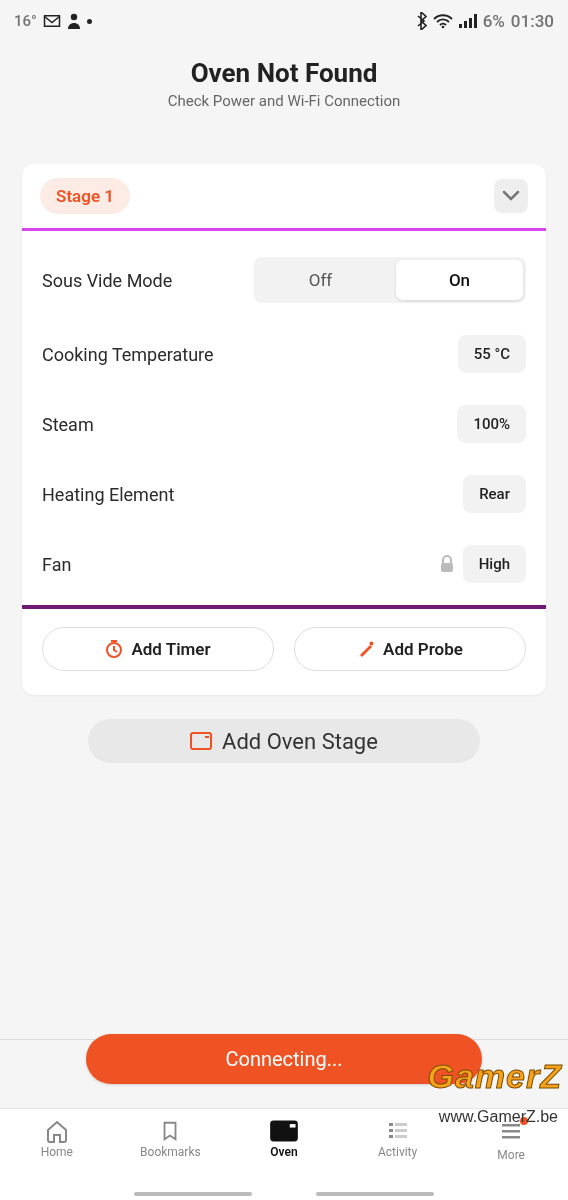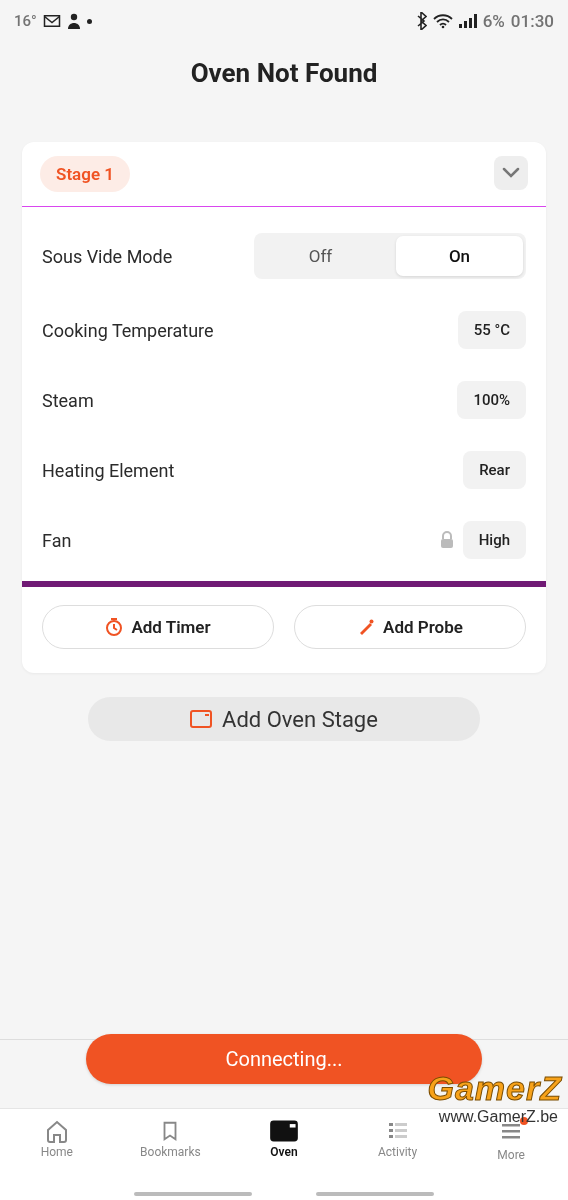--- a/index.html
+++ b/index.html
@@ -11,39 +11,39 @@
   .status-right { display:flex; align-items:center; gap:6px; }
   .status-bar svg { display:block; }
   .dot { width:5px; height:5px; border-radius:50%; background:#222; }
 
   .header { text-align:center; padding: 16px 0 10px; }
   .header h1 { font-size: 26px; font-weight:700; color:#222; }
   .header p { font-size: 15px; color:#666; margin-top:4px; }
 
   .card { background:#fff; border-radius:12px; margin: 44px 22px 0; box-shadow: 0 1px 3px rgba(0,0,0,0.05); overflow:hidden; }
 
-  .stage-hdr { display:flex; align-items:flex-start; justify-content:space-between; padding: 14px 18px; border-bottom:1px solid #d946ef;}
+  .stage-hdr { display:flex; align-items:center; justify-content:space-between; padding: 14px 18px; border-bottom:3px solid #d946ef;}
   .stage-pill { background:#fdece6; color:#f05323; padding:8px 16px; border-radius:18px; font-size:17px; font-weight:600; }
   .chev-btn { width:34px; height:34px; border-radius:8px; background:#eee; display:flex; align-items:center; justify-content:center; }
 
   .row { display:flex; align-items:center; justify-content:space-between; padding: 18px 20px;}
   .row + .row { padding-top:14px; }
   .row-label { font-size:18px; color:#2b2b2b; }
 
   
   .seg { display:flex; background:#f2f2f2; border-radius:8px; padding:3px; width:272px; height:46px;gap:12px;}
   .seg button { flex:1; border:none; background:transparent; font-size:17px; color:#555; border-radius:7px; cursor:pointer; }
   .seg button.active { background:#fff; box-shadow:0 1px 3px rgba(0,0,0,0.12); color:#111; font-weight:500;}
 
   .value-chip { background:#f2f2f2; border-radius:8px; padding:10px 16px; font-size:15px; color:#222; font-weight:500; }
 
   .lock-row { display:flex; align-items:center; gap:8px; }
   .lock-icon { color:#bbb; }
 
-  .card-footer { display:flex; gap:20px; padding: 18px 20px 24px; border-top:6px solid #701a75; }
+  .card-footer { display:flex; gap:20px; padding: 18px 20px 24px; border-top:4px solid #701a75; }
   .pill-btn { flex:1; border:1px solid #ddd; background:#fff; border-radius:24px; height:44px; display:flex; align-items:center; justify-content:center; gap:8px; font-size:17px; font-weight:600; color:#222; cursor:pointer; }
   .pill-btn svg { color:#f05323; }
 
   .add-stage { margin: 24px 88px 0; background:#e8e8e8; border-radius:24px; height:44px; display:flex; align-items:center; justify-content:center; gap:10px; font-size:22px; color:#333; cursor:pointer;}
   .add-stage svg { color:#f05323; }
 
   .connecting { position:absolute; left:86px; right:86px; bottom:116px; height:50px; border-radius:26px; background:#f05323; color:#fff; display:flex; align-items:center; justify-content:center; font-size:20px; cursor:pointer; box-shadow:0 1px 3px rgba(0,0,0,0.15);}
 
   .bottom-sep { position:absolute; left:0; right:0; bottom:160px; height:1px; background:#ddd;}
 
@@ -51,21 +51,21 @@
   .nav-item { display:flex; flex-direction:column; align-items:center; gap:2px; color:#888; font-size:12px; cursor:pointer; width:90px;}
   .nav-item.active { color:#111; font-weight:600;}
   .nav-item svg { height:24px; }
   .nav-badge { position:relative; }
   .nav-badge::after { content:""; position:absolute; top:-2px; right:-4px; width:8px; height:8px; border-radius:50%; background:#f05323;}
 
   .home-indicator { position:absolute; bottom:4px; left:50%; transform:translateX(-50%); display:flex; gap:64px;}
   .home-indicator span { width:118px; height:4px; border-radius:3px; background:#bbb;}
 
   
-  .wm1 { position:absolute; right:6px; bottom:92px; font-family: Impact, "Arial Black", sans-serif; font-size:34px; color:#f7a21a; -webkit-text-stroke:1px #7a4c00; letter-spacing:1px; font-style:italic; font-weight:900; pointer-events:none;}
+  .wm1 { position:absolute; right:6px; bottom:104px; font-family: Impact, "Arial Black", sans-serif; font-size:34px; color:#f7a21a; -webkit-text-stroke:1px #7a4c00; letter-spacing:1px; font-style:italic; font-weight:900; pointer-events:none;}
   .wm2 { position:absolute; right:10px; bottom:74px; font-size:16px; color:#333; pointer-events:none; font-family: Arial, sans-serif;}
 
 </style>
 </head>
 <body>
 
 <div class="status-bar">
   <div class="status-left">
     <span>16°</span>
     <svg width="18" height="14" viewBox="0 0 24 18">
@@ -92,20 +92,21 @@
         <rect x="10" y="4" width="3" height="10" fill="#222"></rect>
         <rect x="15" y="0" width="3" height="14" fill="#222"></rect>
       </svg>
     <span style="font-size:17px;">6%</span>
     <span style="font-size:17px;">01:30</span>
   </div>
 </div>
 
 <div class="header">
   <h1>Oven Not Found</h1>
+  <p>Check Power and Wi-Fi Connection</p>
 </div>
 
 <div class="card">
   <div class="stage-hdr">
     <div class="stage-pill">Stage 1</div>
     <div class="chev-btn">
       <svg width="18" height="12" viewBox="0 0 18 12">
           <path d="M2 2l7 7 7-7" fill="none" stroke="#777" stroke-width="2.5" stroke-linecap="round"></path>
         </svg>
     </div>

